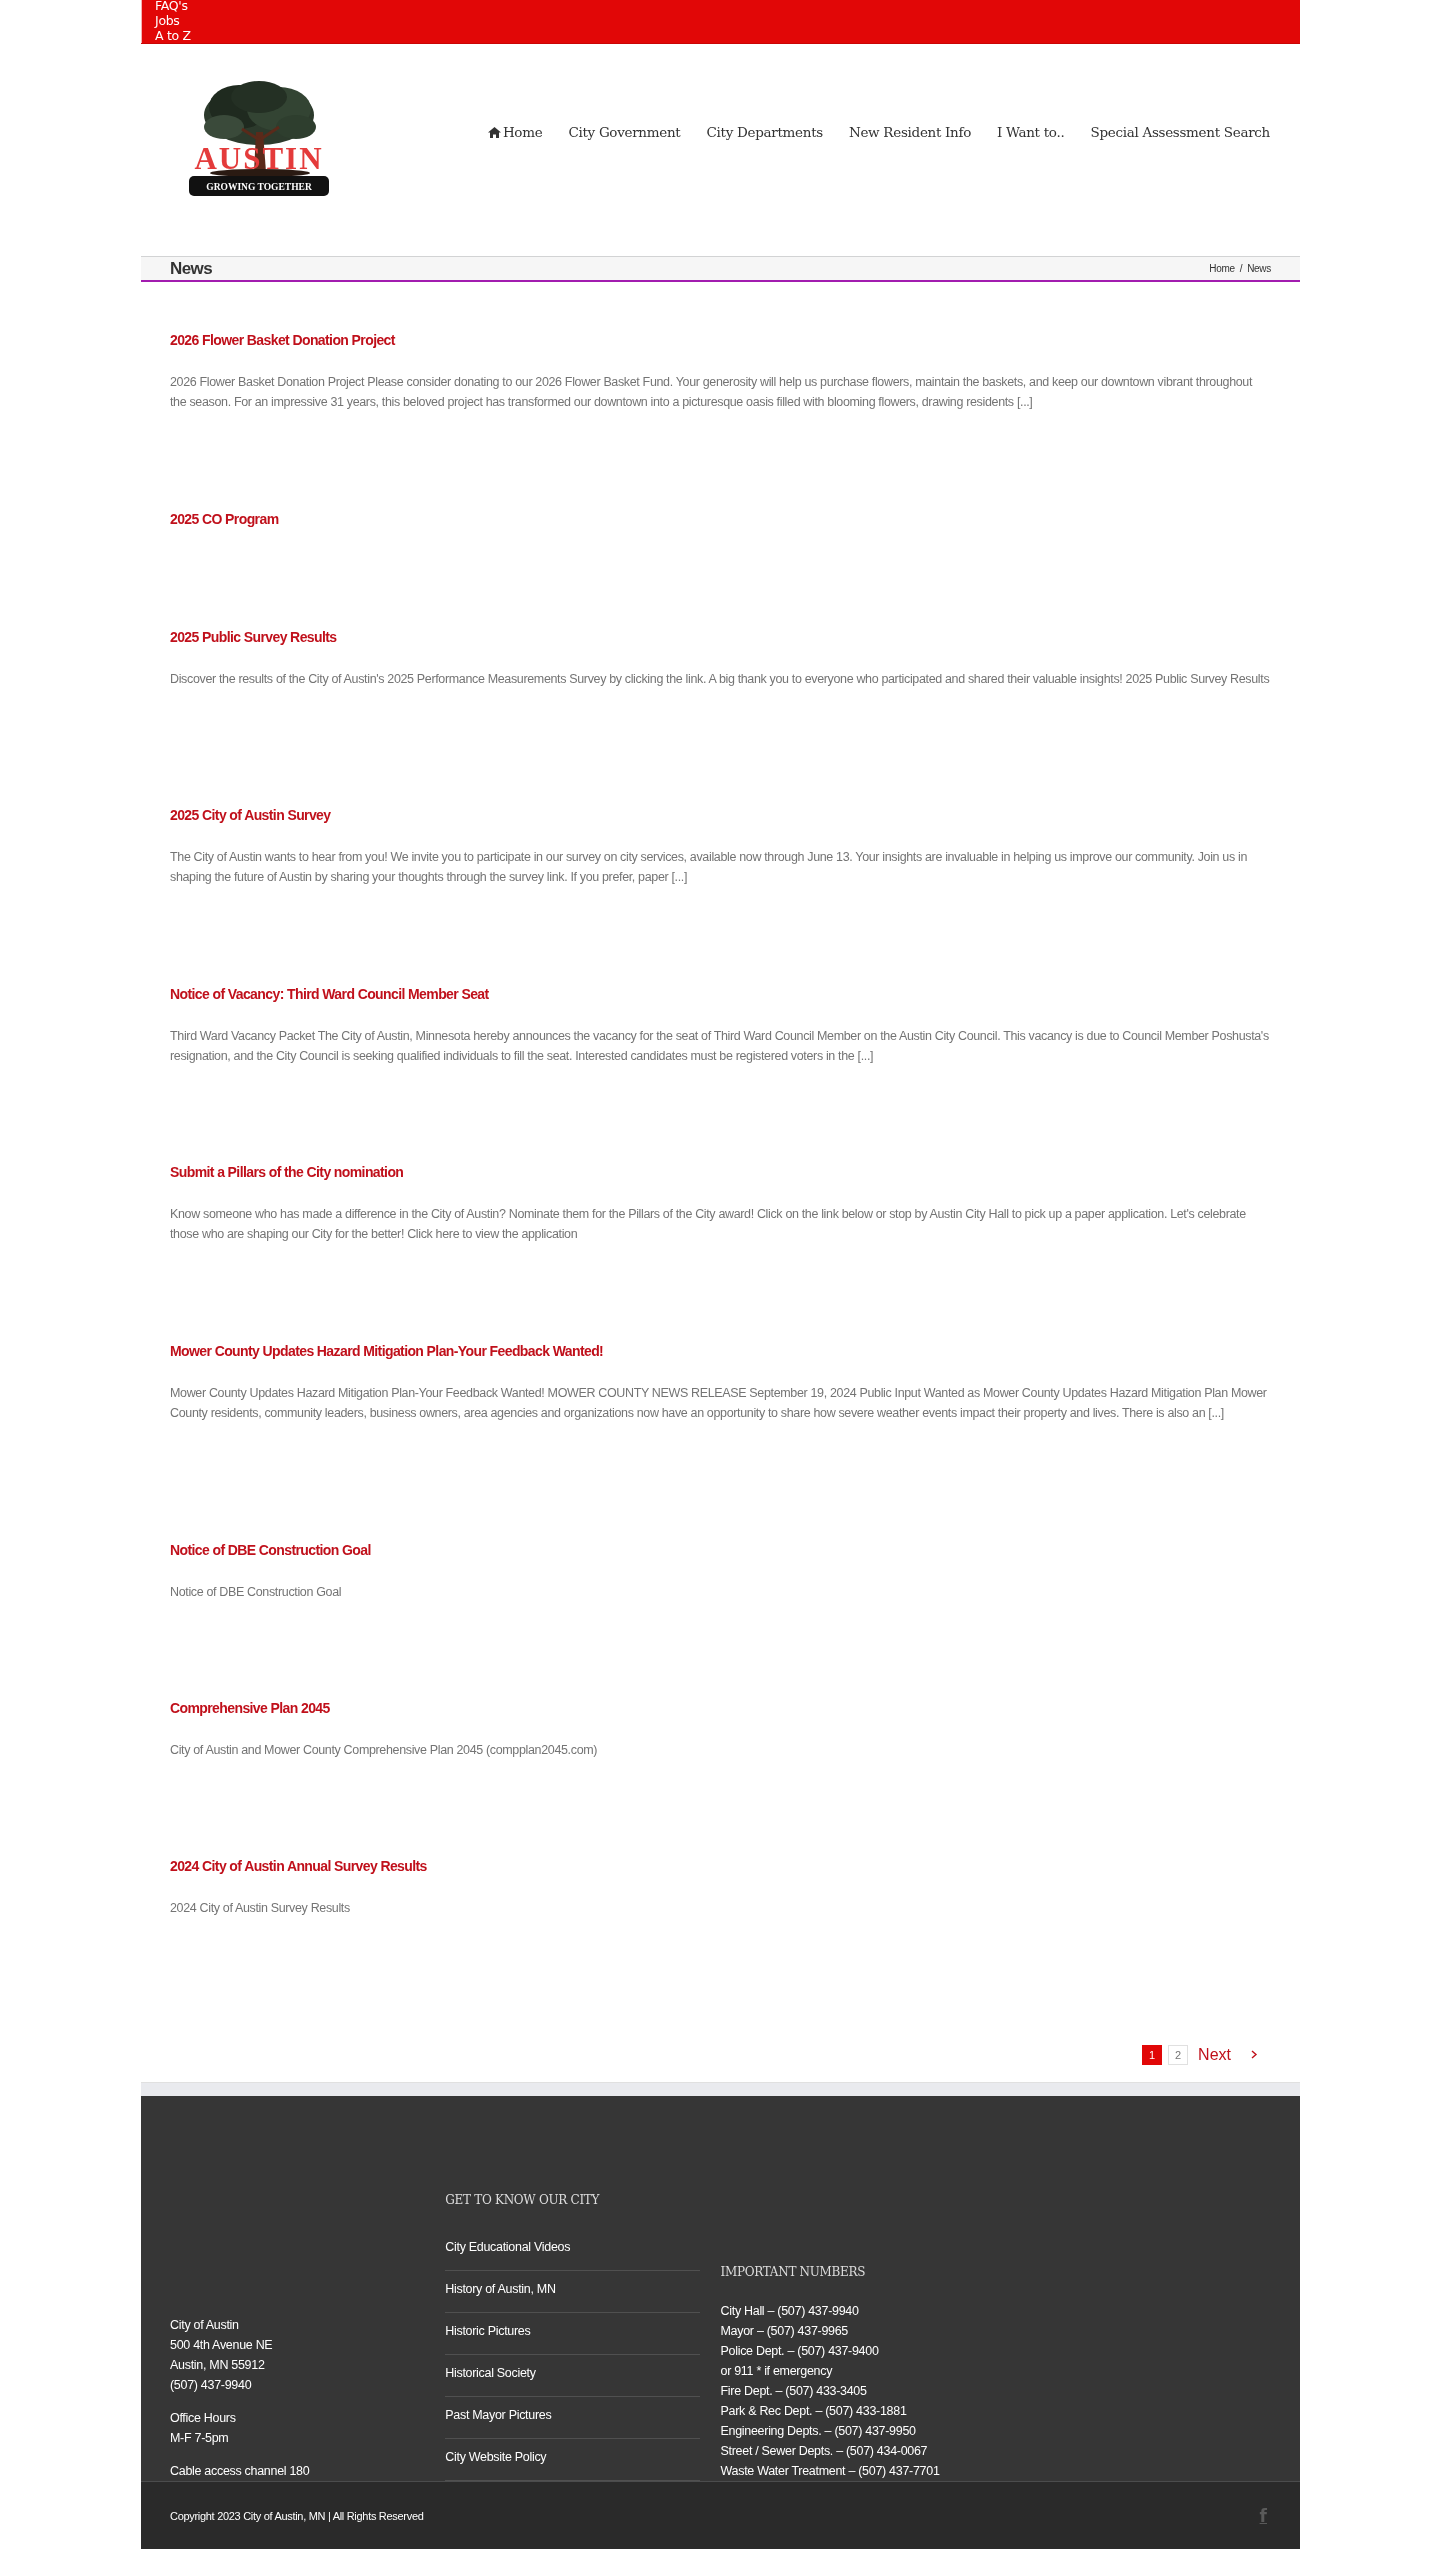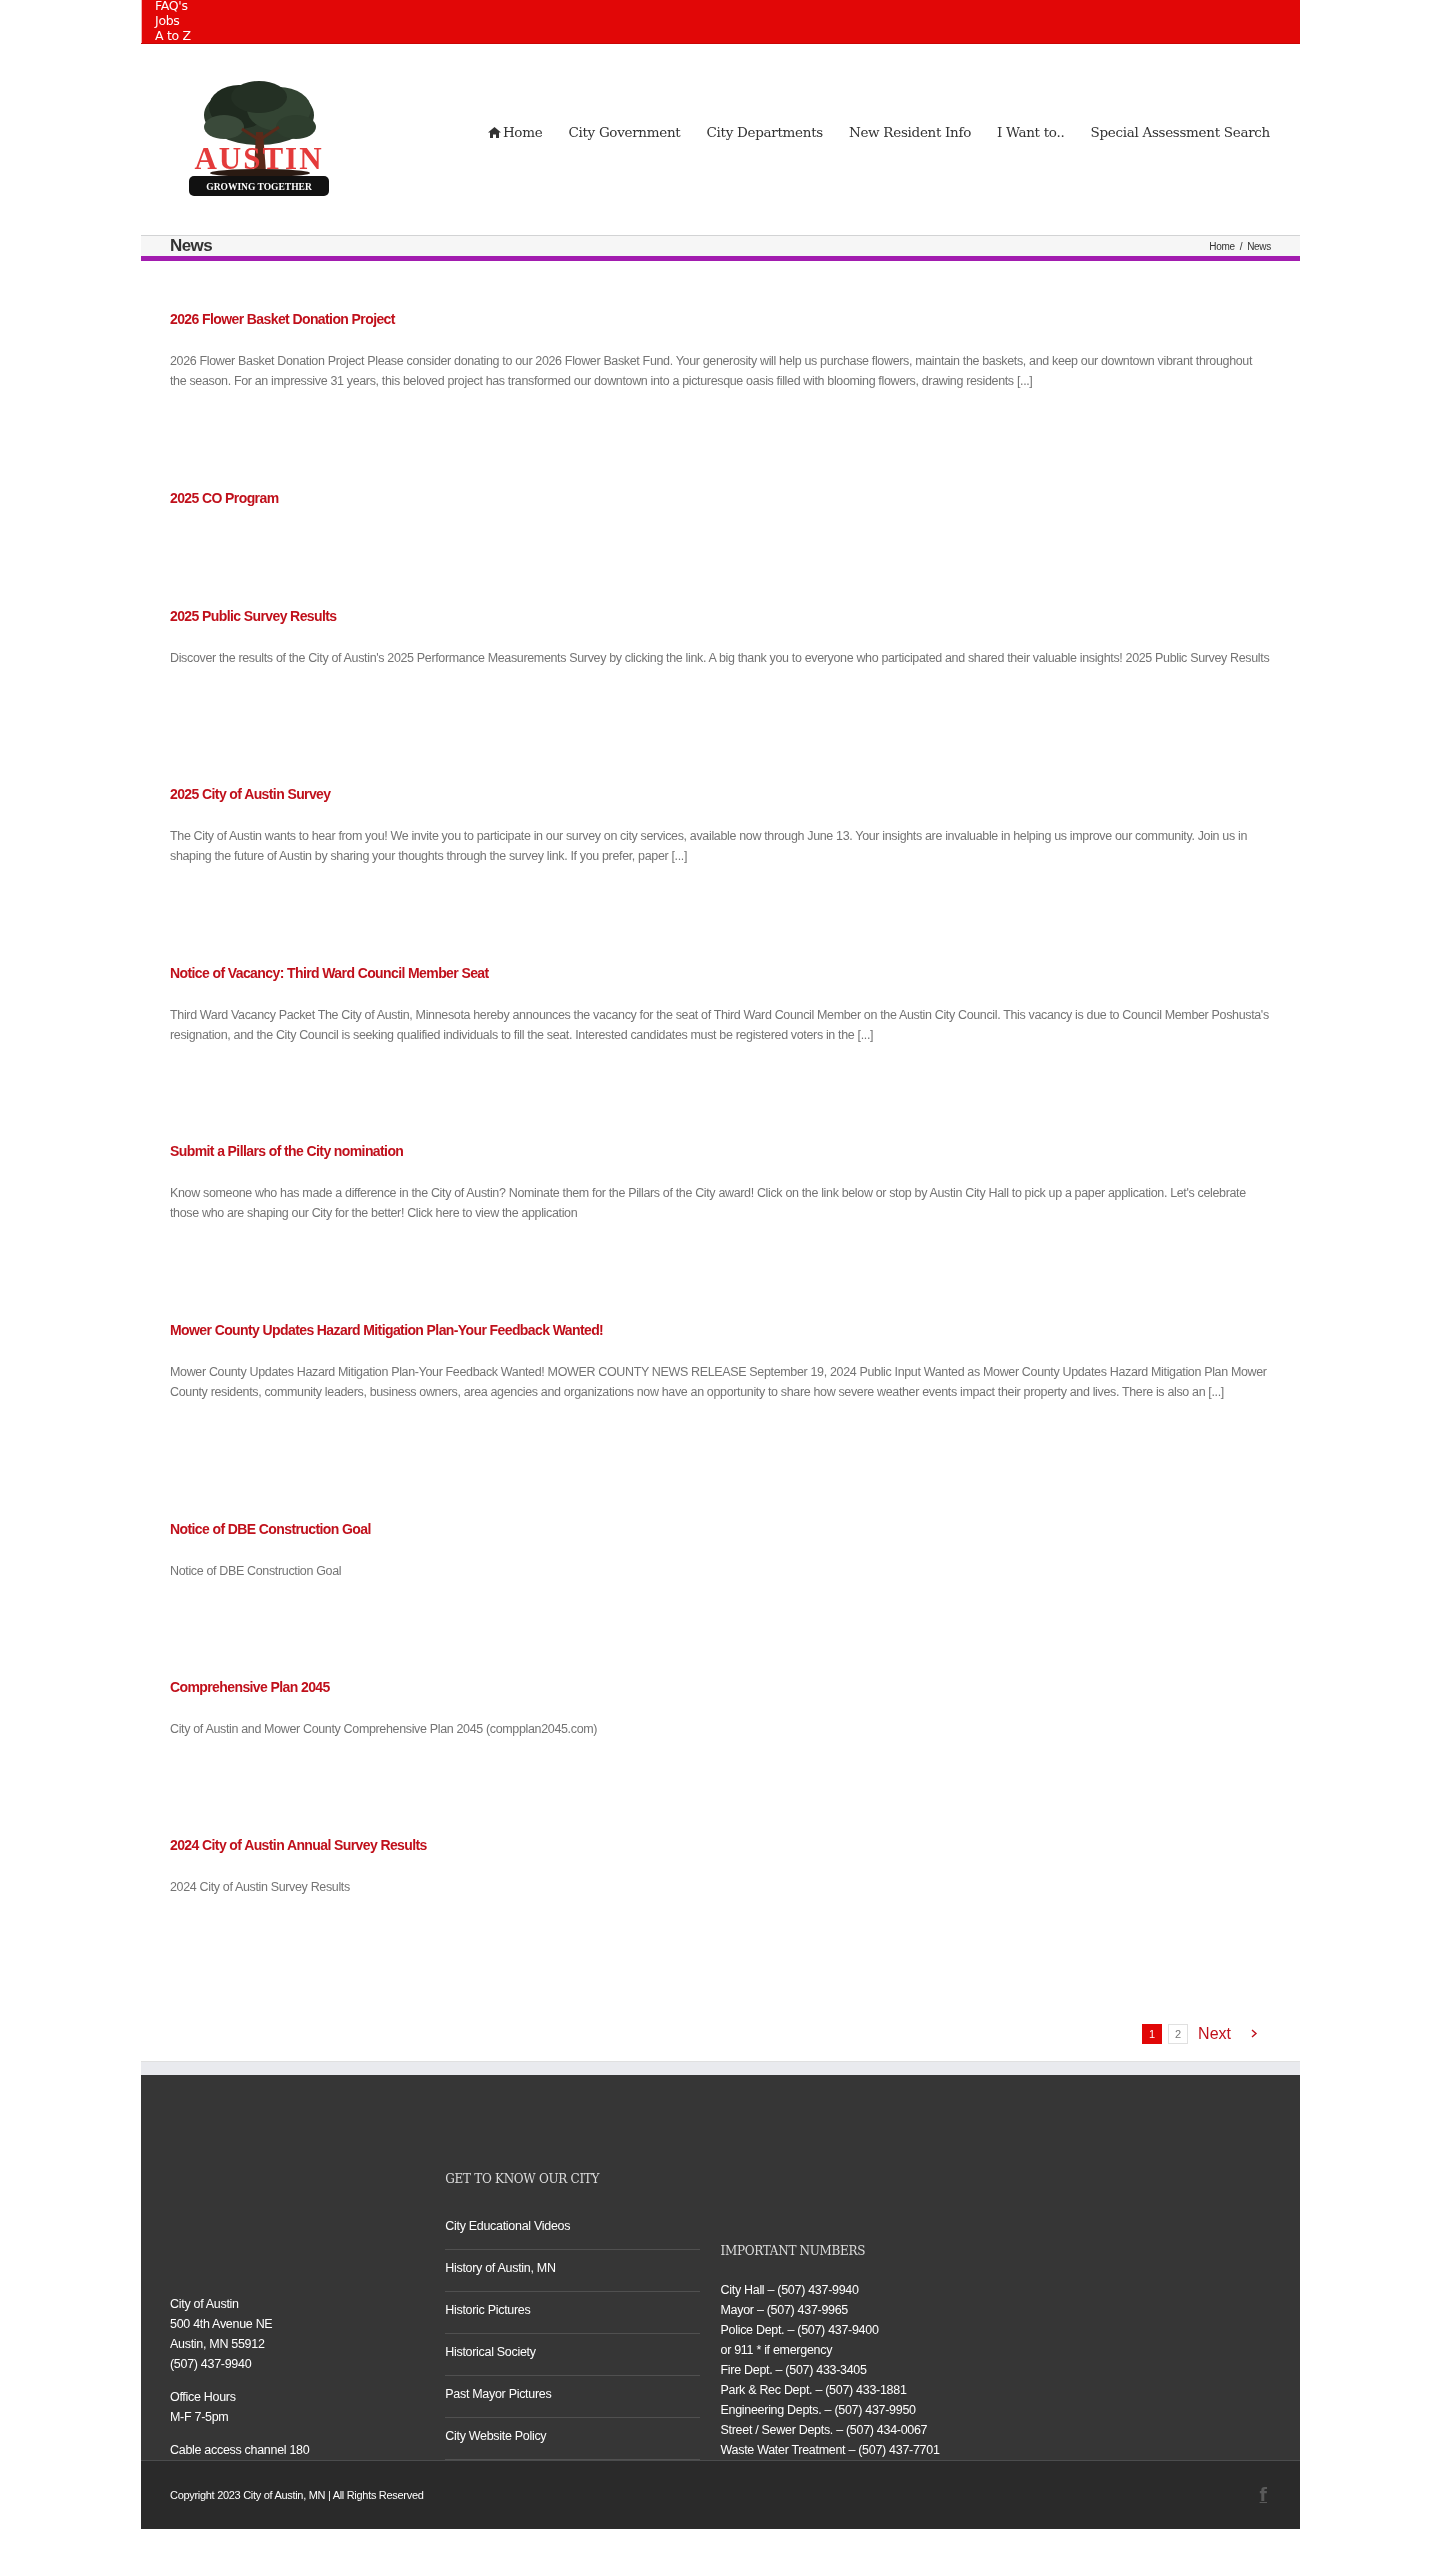--- a/index.html
+++ b/index.html
@@ -14,21 +14,21 @@
 
   
   .header { height: 191px; position: relative; }
   .logo { position: absolute; left: 43px; top: 33px; width: 150px; height: 123px; }
   .nav { position: absolute; right: 30px; top: 80px; display: flex; gap: 0; }
   .nav a { font-family: "DejaVu Serif", serif; font-size: 13.5px; color: #333333; text-decoration: none; margin-left: 26px; letter-spacing: -0.3px; display: flex; align-items: center; }
   .nav a:first-child { margin-left: 0; }
   .nav .home-icon { width: 13px; height: 11px; margin-right: 2px; display: inline-block; }
 
   
-  .titlebar { height: 26px; background: #f6f6f6; border-top: 1px solid #d2d3d4; border-bottom: 5px solid #a21caf; display: flex; align-items: center; justify-content: space-between; padding: 0 29px 0 29px; }
+  .titlebar { height: 26px; background: #f6f6f6; border-top: 1px solid #d2d3d4; border-bottom: 2px solid #a21caf; display: flex; align-items: center; justify-content: space-between; padding: 0 29px 0 29px; margin-top: 21px; }
   .titlebar h1 { font-size: 17px; color: #333333; font-weight: bold; letter-spacing: -0.6px; }
   .crumbs { font-size: 10px; color: #333333; letter-spacing: -0.3px; }
   .crumbs a { color: #333333; text-decoration: none; }
   .crumbs .sep { margin: 0 5px; }
 
   
   .posts { padding: 50px 29px 0 29px; }
   .post { height: 178.5px; }
   .post h2 { font-size: 14px; color: #c0101b; font-weight: bold; letter-spacing: -0.6px; margin-top: 0; }
   .post h2 a { color: #c0101b; text-decoration: none; }

